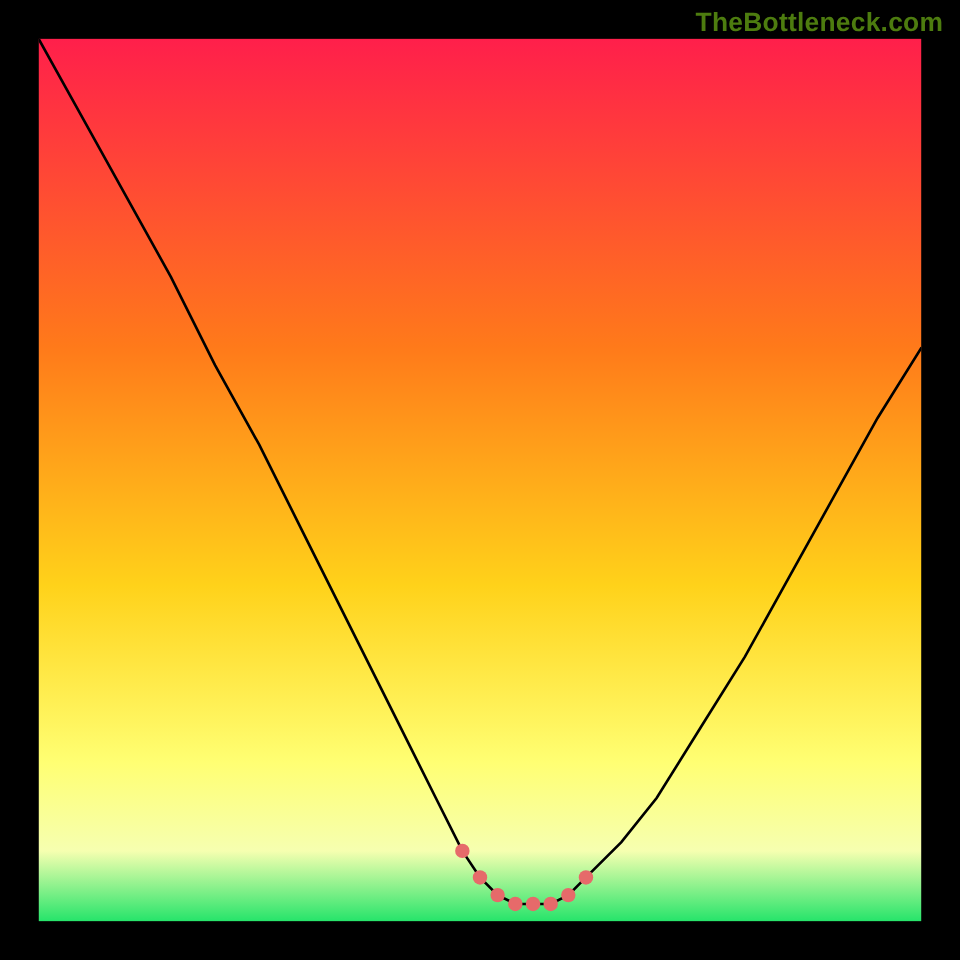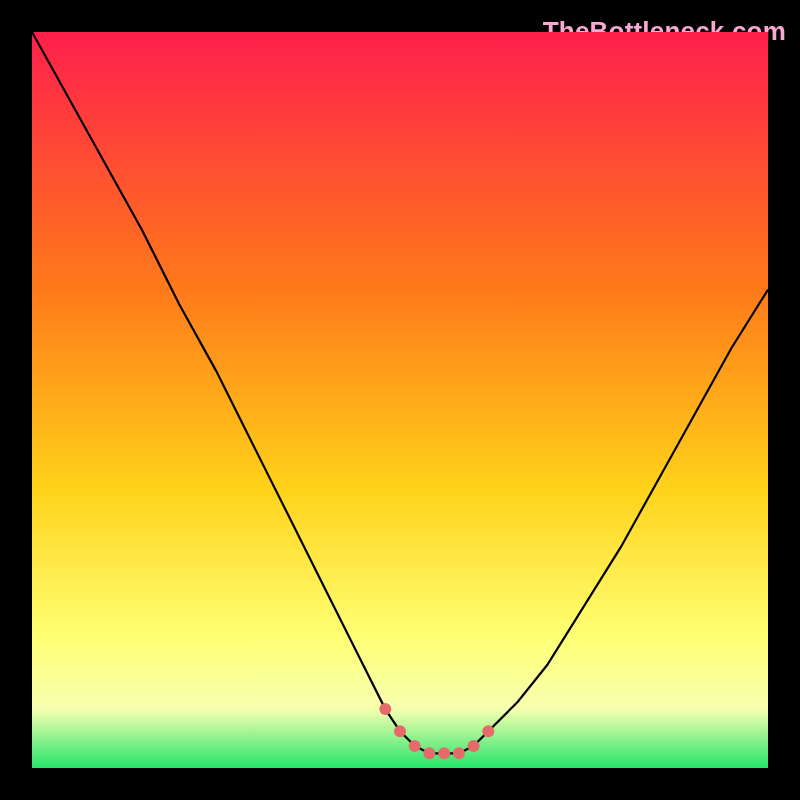--- a/index.html
+++ b/index.html
@@ -19,24 +19,24 @@
   .plot {
     position: absolute;
     left: 32px;
     top: 32px;
     width: 736px;
     height: 736px;
     overflow: hidden;
   }
   .watermark {
     position: absolute;
-    top: 16px;
+    top: 6px;
     right: 14px;
-    color: #f9a8d4;
-    font-size: 26px;
+    color: #4d7c0f;
+    font-size: 22px;
     font-weight: 600;
     letter-spacing: 0.2px;
     user-select: none;
   }
   svg { display: block; }
 </style>
 </head>
 <body>
 
 <div class="frame">

